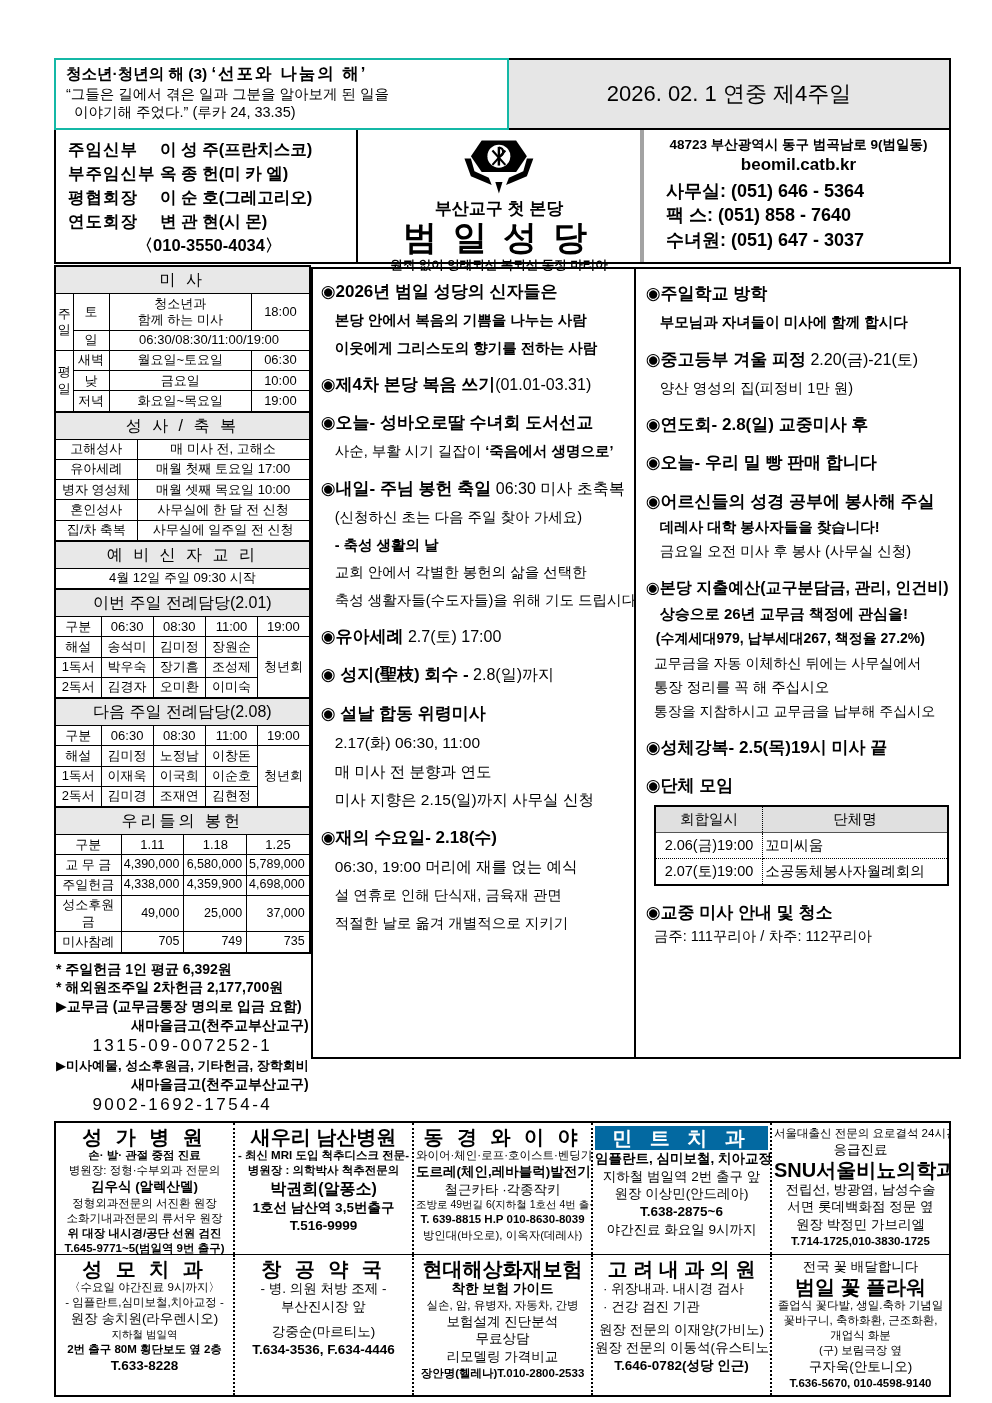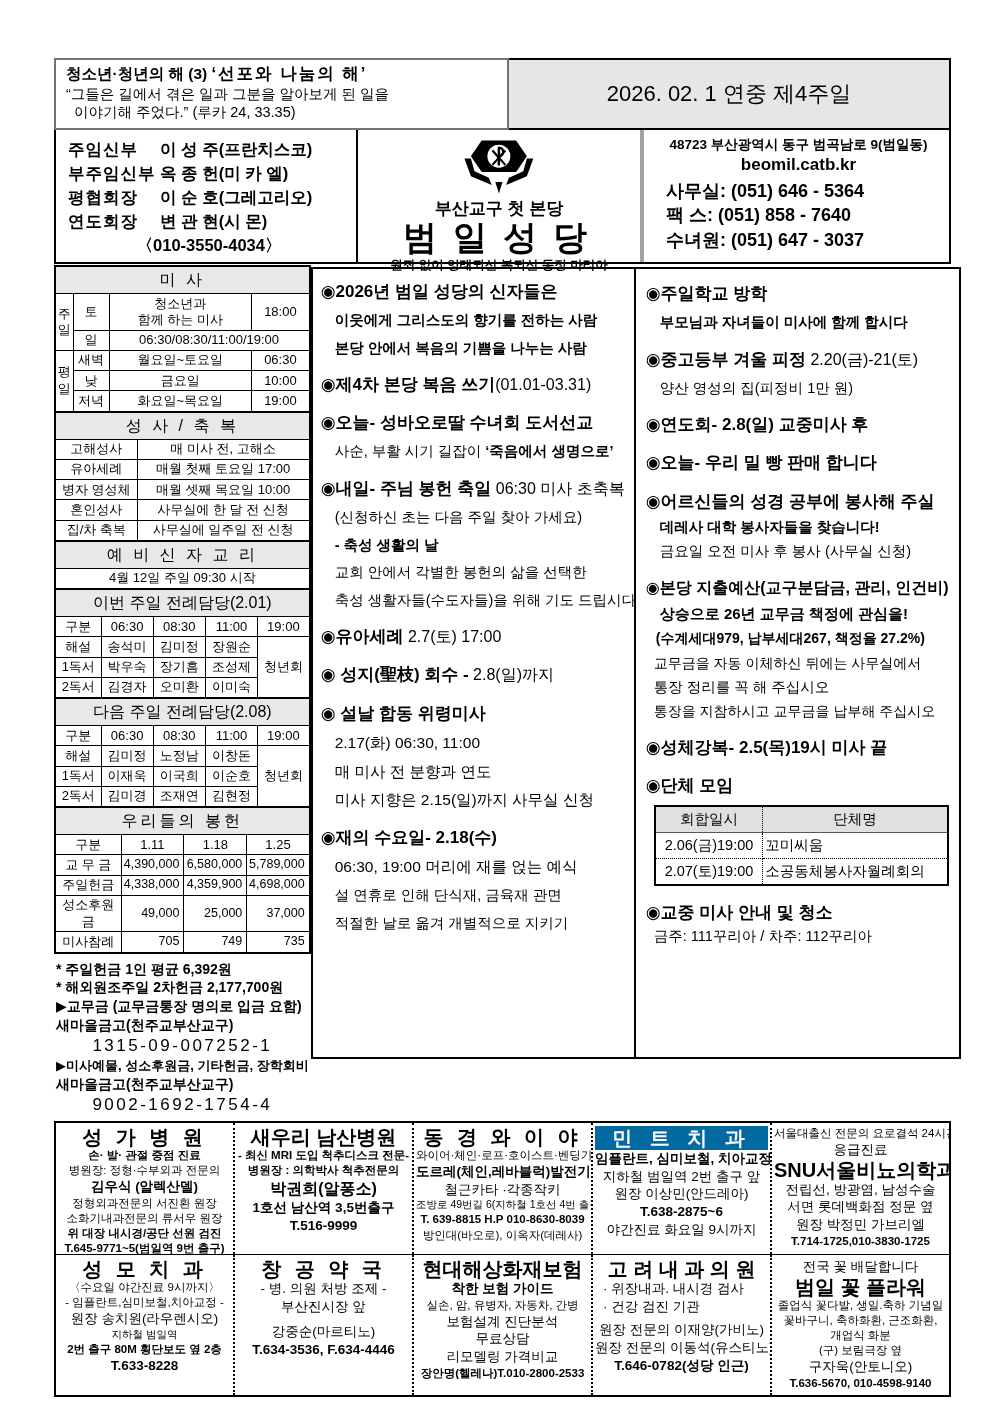--- a/index.html
+++ b/index.html
@@ -2,21 +2,21 @@
 <html><head>
 <meta charset="utf-8">
 <style>
   html,body{margin:0;padding:0;background:#fff;}
   .page{position:relative;width:992px;height:1403px;background:#fff;color:#000;
         font-family:"Liberation Sans","DejaVu Sans",sans-serif;overflow:hidden;}
   .inner{position:absolute;left:54px;top:58px;width:897px;}
 
   
   .hrow1{display:flex;height:72px;}
-  .quote-box{flex:1;border:2px solid #737373;padding:3px 8px 2px 10px;box-sizing:border-box;}
+  .quote-box{flex:1;border:2px solid #14b8a6;padding:3px 8px 2px 10px;box-sizing:border-box;}
   .theme-line{font-size:15.5px;font-weight:bold;white-space:nowrap;}
   .theme-emph{font-size:16.5px;font-weight:bold;letter-spacing:2px;}
   .quote-line{font-size:14.5px;line-height:1.25;}
   .quote-line2{padding-left:8px;}
   .date-box{width:442px;border:2px solid #000;border-left:none;background:#e6e6e6;
             display:flex;align-items:center;justify-content:center;font-size:22px;box-sizing:border-box;}
 
   
   .hrow2{display:flex;height:134px;border:2px solid #000;border-top:none;box-sizing:border-box;}
   .clergy{width:302px;border-right:2px solid #000;padding:8px 6px 10px 12px;box-sizing:border-box;}
@@ -42,21 +42,21 @@
 
   table{border-collapse:collapse;width:100%;table-layout:fixed;}
   .tbl{border:2px solid #000;margin-top:-2px;}
   .tbl td{border:1px solid #000;font-size:13px;text-align:center;padding:1.5px 1px;line-height:1.25;}
   .tbl .th{background:#e8e8e8;font-size:16px;letter-spacing:3px;padding:3px 0;}
   .vlabel{width:16px;word-break:break-all;line-height:1.1;padding:0;}
   .num{text-align:right !important;padding-right:4px !important;font-size:12.5px !important;}
 
   .notes{padding:6px 2px 0 2px;}
   .note-line{font-size:14px;font-weight:bold;line-height:1.35;white-space:nowrap;}
-  .note-center{text-align:left;}
+  .note-center{text-align:right;}
   .note-acct{font-size:17px;font-weight:normal;letter-spacing:2.5px;text-align:center;line-height:1.3;}
 
   
   .ann{margin:16px 2px 16px 6px;}
   .ann-first{margin-top:10px;}
   .ann-title{font-size:17px;font-weight:bold;line-height:1.3;white-space:nowrap;}
   .ann-tail{font-weight:normal;font-size:16px;}
   .ann-sub{font-size:14.5px;margin:8px 0 0 14px;line-height:1.35;white-space:nowrap;}
   .ann-sub.b{font-weight:bold;}
   .ann-sub .b{font-weight:bold;}
@@ -366,22 +366,22 @@
         <div class="note-line note-center">새마을금고(천주교부산교구)</div>
         <div class="note-acct">9002-1692-1754-4</div>
       </div>
     </div>
 
     <div class="mr-box">
 
       <div class="col-mid">
         <div class="ann ann-first">
           <div class="ann-title">◉2026년 범일 성당의 신자들은</div>
+          <div class="ann-sub b">본당 안에서 복음의 기쁨을 나누는 사람</div>
           <div class="ann-sub b">이웃에게 그리스도의 향기를 전하는 사람</div>
-          <div class="ann-sub b">본당 안에서 복음의 기쁨을 나누는 사람</div>
         </div>
         <div class="ann">
           <div class="ann-title"><span>◉제4차 본당 복음 쓰기</span><span class="ann-tail">(01.01-03.31)</span></div>
         </div>
         <div class="ann">
           <div class="ann-title">◉오늘- 성바오로딸 수녀회 도서선교</div>
           <div class="ann-sub"><span>사순, 부활 시기 길잡이 </span><span class="b">‘죽음에서 생명으로’</span></div>
         </div>
         <div class="ann">
           <div class="ann-title"><span>◉내일- 주님 봉헌 축일</span><span class="ann-tail"> 06:30 미사 초축복</span></div>

